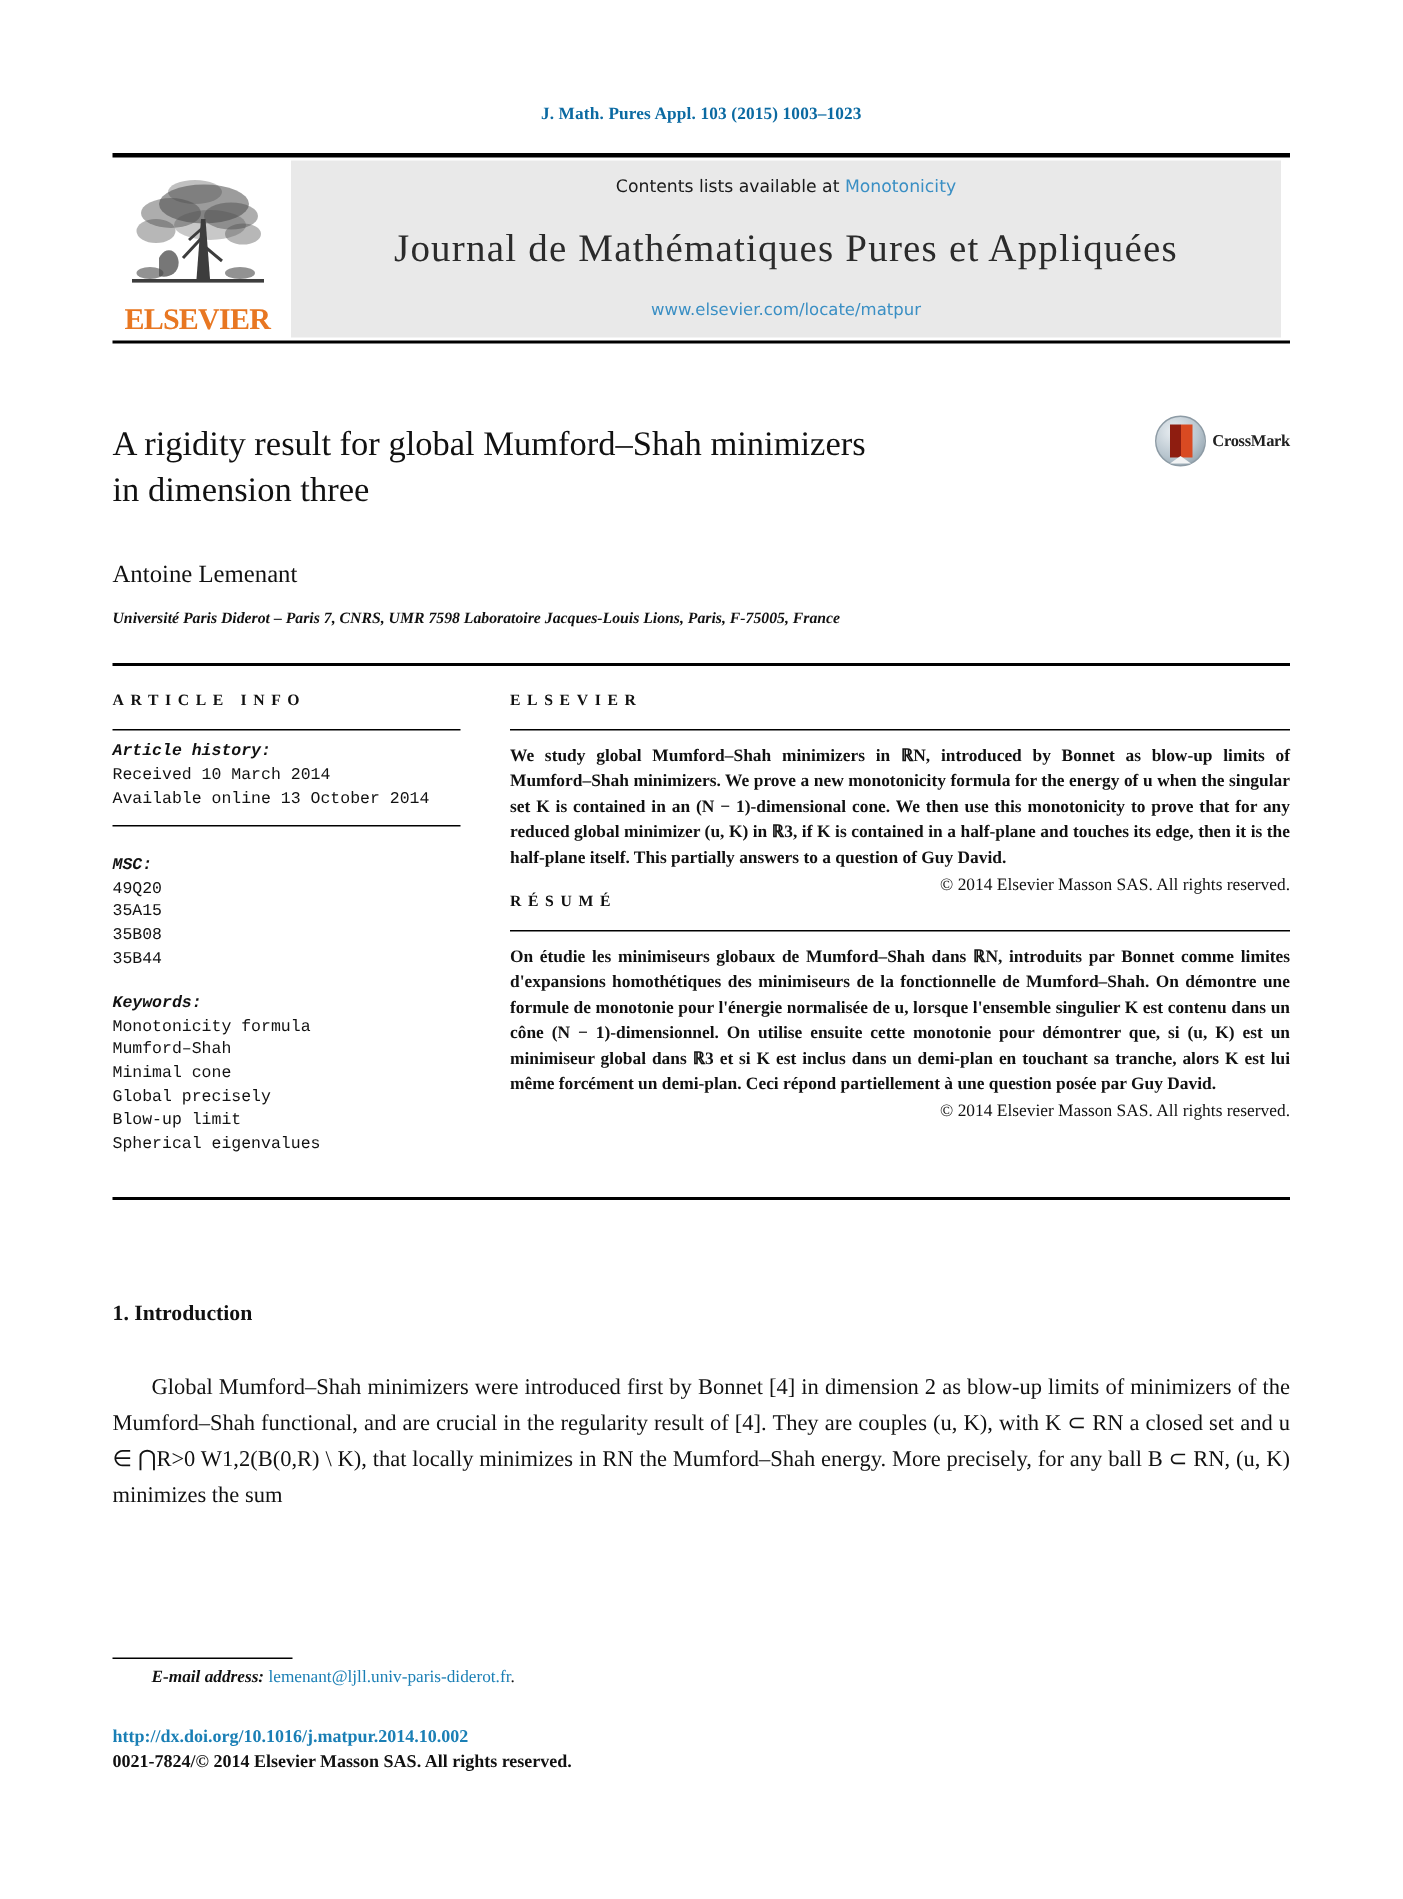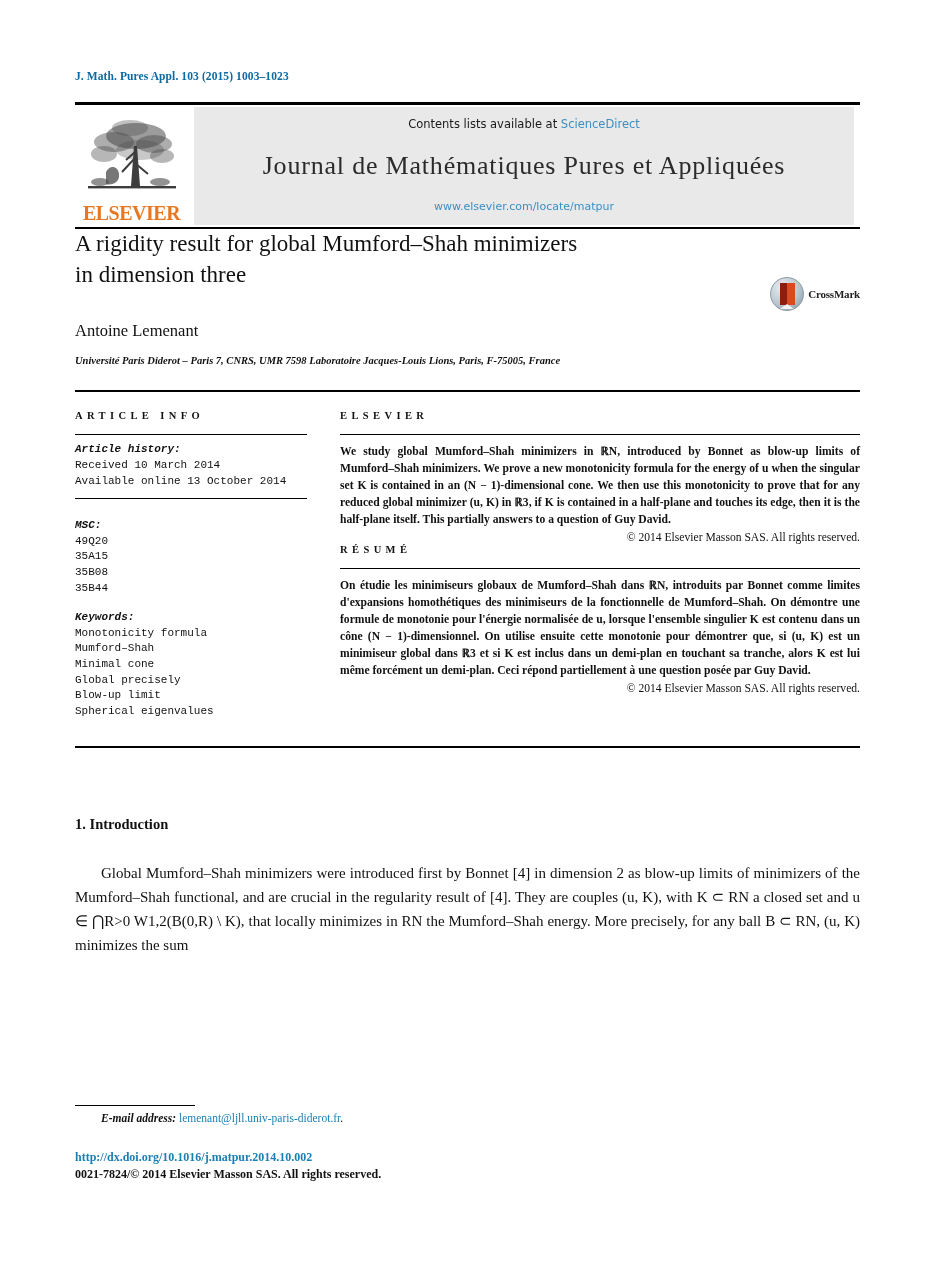--- a/index.html
+++ b/index.html
@@ -22,20 +22,21 @@
   }
   .inner {
     position: absolute;
     left: 75px;
     top: 0;
     width: 785px;
   }
 
   
   .runhead {
+    text-align: center;
     color: #0b6aa2;
     font-family: "Liberation Serif", serif;
     font-weight: bold;
     font-size: 11.5px;
     letter-spacing: 0.1px;
     padding-top: 70px;
   }
 
   
   .masthead-rule-top {
@@ -144,20 +145,21 @@
   }
   .cover-l5 { font-size: 3.6px; margin-top: 3px; letter-spacing: 0.2px; }
   .masthead-rule-bottom {
     border-top: 2px solid #000;
     margin-top: 2px;
   }
 
   
   .titleblock {
     position: relative;
+    padding-top: 52px;
   }
   .art-title {
     font-family: "Liberation Serif", serif;
     font-size: 23px;
     line-height: 1.34;
     color: #111;
     width: 640px;
   }
   .crossmark {
     position: absolute;
@@ -365,21 +367,21 @@
           <g fill="#4a4a4a" opacity="0.6">
             <ellipse cx="16" cy="66" rx="9" ry="4"></ellipse>
             <ellipse cx="76" cy="66" rx="10" ry="4"></ellipse>
           </g>
         </svg>
         <div class="elsevier-word">ELSEVIER</div>
       </div>
 
       <div class="band">
         <div class="band-top">
-          <span>Contents lists available at </span><span class="sd">ScienceDirect</span>
+          <span>Contents lists available at </span><span class="sd">Monotonicity</span>
         </div>
         <div class="band-title">Journal de Mathématiques Pures et Appliquées</div>
         <div class="band-url">www.elsevier.com/locate/matpur</div>
       </div>
 
     </div>
     <div class="masthead-rule-bottom"></div>
 
     <div class="titleblock">
       <div class="art-title">

